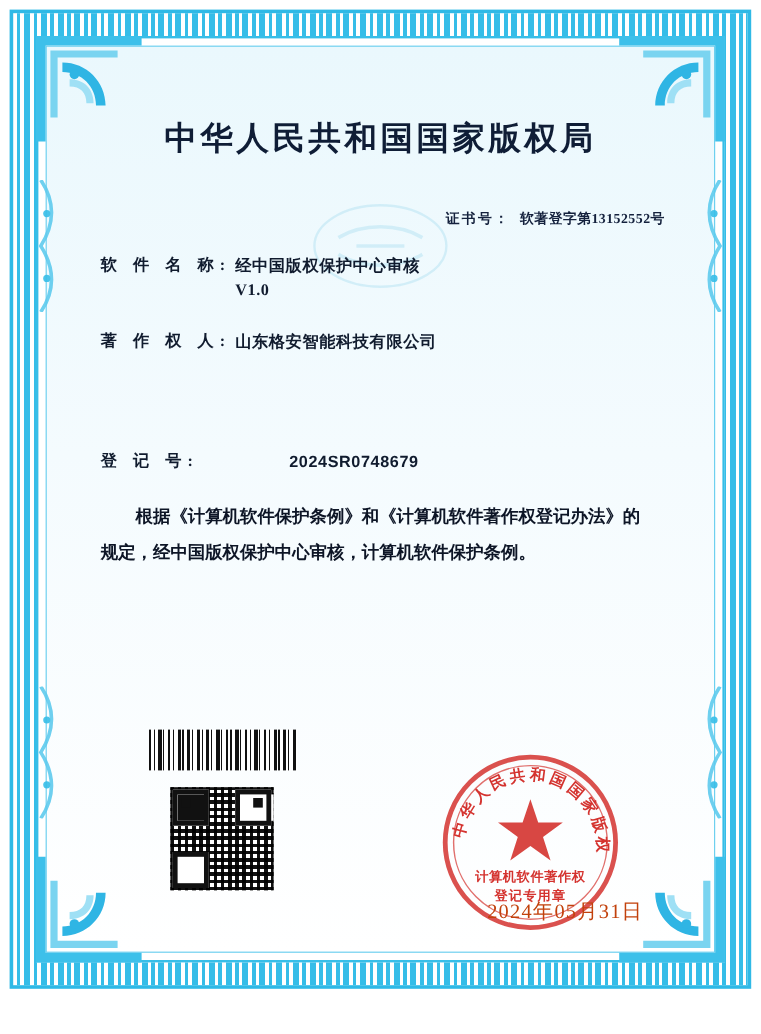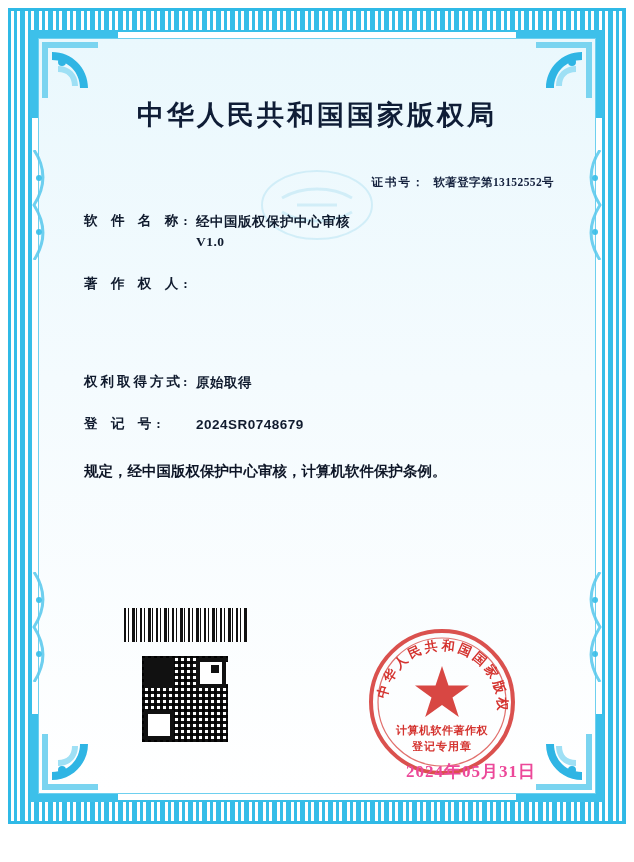--- a/index.html
+++ b/index.html
@@ -149,20 +149,21 @@
   .field-label.tight { letter-spacing: 3px; }
   .field-value {
     font-weight: bold;
     letter-spacing: .5px;
     line-height: 1.5;
     white-space: pre-line;
   }
   .field-value.mono {
     font-family: "Liberation Sans", sans-serif;
     font-weight: bold;
+    margin-left: 45px;
   }
 
   .gap-big { height: 58px; }
 
   .statement {
     margin-top: 8px;
     padding-left: 46px;
     padding-right: 48px;
     font-size: 14.5px;
     color: #0d1526;
@@ -226,25 +227,24 @@
     top: 588px;
     width: 152px;
     height: 152px;
   }
 
   .issue-date {
     position: absolute;
     right: 60px;
     top: 710px;
     font-size: 17px;
-    font-weight: bold;
-    color: #ec4899;
+    font-weight: normal;
+    color: #c2410c;
     letter-spacing: 1px;
     font-family: "Liberation Serif", serif;
-    margin-top: 12px;
   }
 </style>
 </head>
 <body>
 
 <div class="certificate">
 
   <div class="border-outer"></div>
   <div class="border-mid"></div>
   <div class="border-inner"></div>
@@ -335,35 +335,33 @@
     </div>
 
     <div class="fields">
       <div class="field-row">
         <div class="field-label">软 件 名 称:</div>
         <div class="field-value">经中国版权保护中心审核
 V1.0</div>
       </div>
       <div class="field-row" style="">
         <div class="field-label">著 作 权 人:</div>
+        <div class="field-value">山东格安智能科技有限公司</div>
       </div>
 
       <div class="gap-big"></div>
 
-      <div class="field-row">
-        <div class="field-label tight">权利取得方式:</div>
-        <div class="field-value">原始取得</div>
-      </div>
       <div class="field-row">
         <div class="field-label">登 记 号:</div>
         <div class="field-value mono">2024SR0748679</div>
       </div>
     </div>
 
     <div class="statement">
+      <div><span class="indent"></span><span>根据《计算机软件保护条例》和《计算机软件著作权登记办法》的</span></div>
       <div>规定，经中国版权保护中心审核，计算机软件保护条例。</div>
     </div>
 
     <div class="codes">
       <div class="barcode"></div>
       <div class="qr">
         <div class="qr-eye-tr"></div>
         <div class="qr-eye-dot" style="left:9px;top:9px;"></div>
         <div class="qr-eye-dot" style="right:9px;top:9px;"></div>
         <div class="qr-eye-dot" style="left:9px;bottom:9px;"></div>

